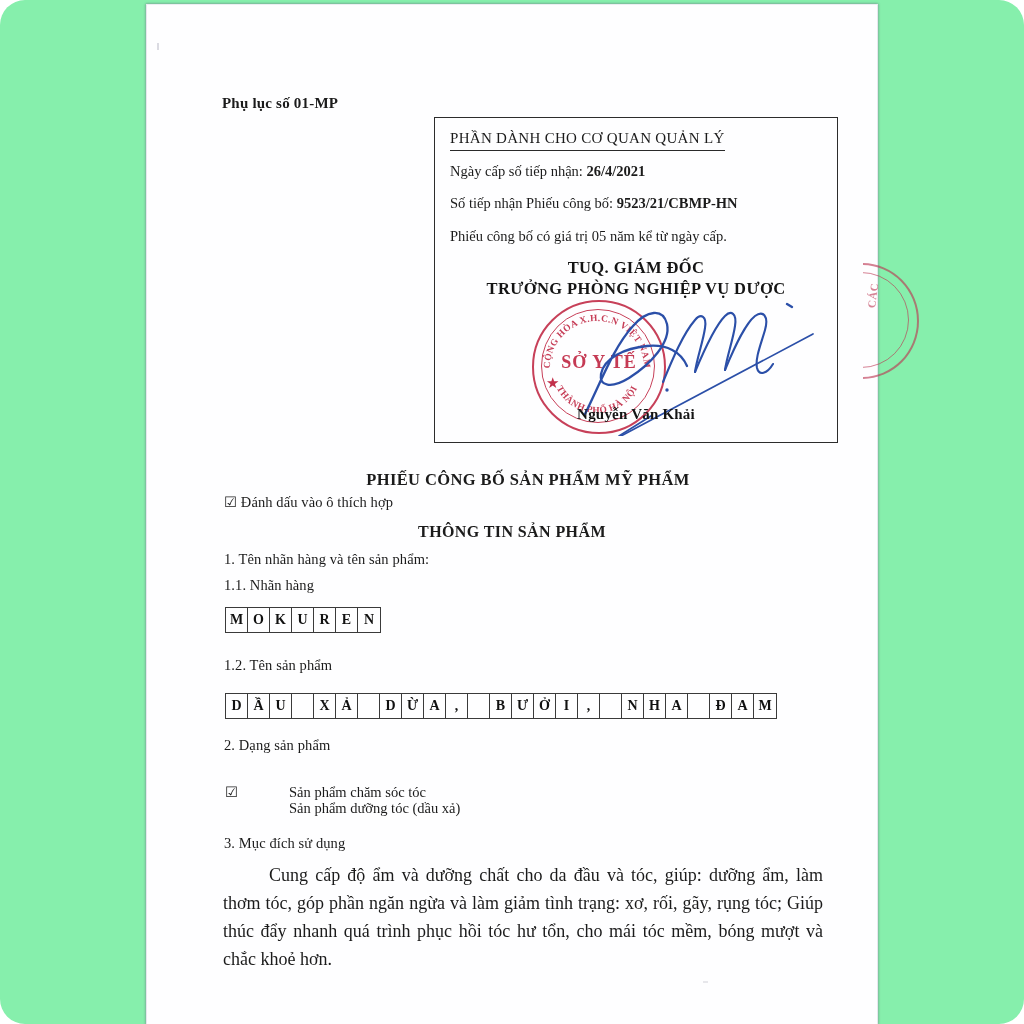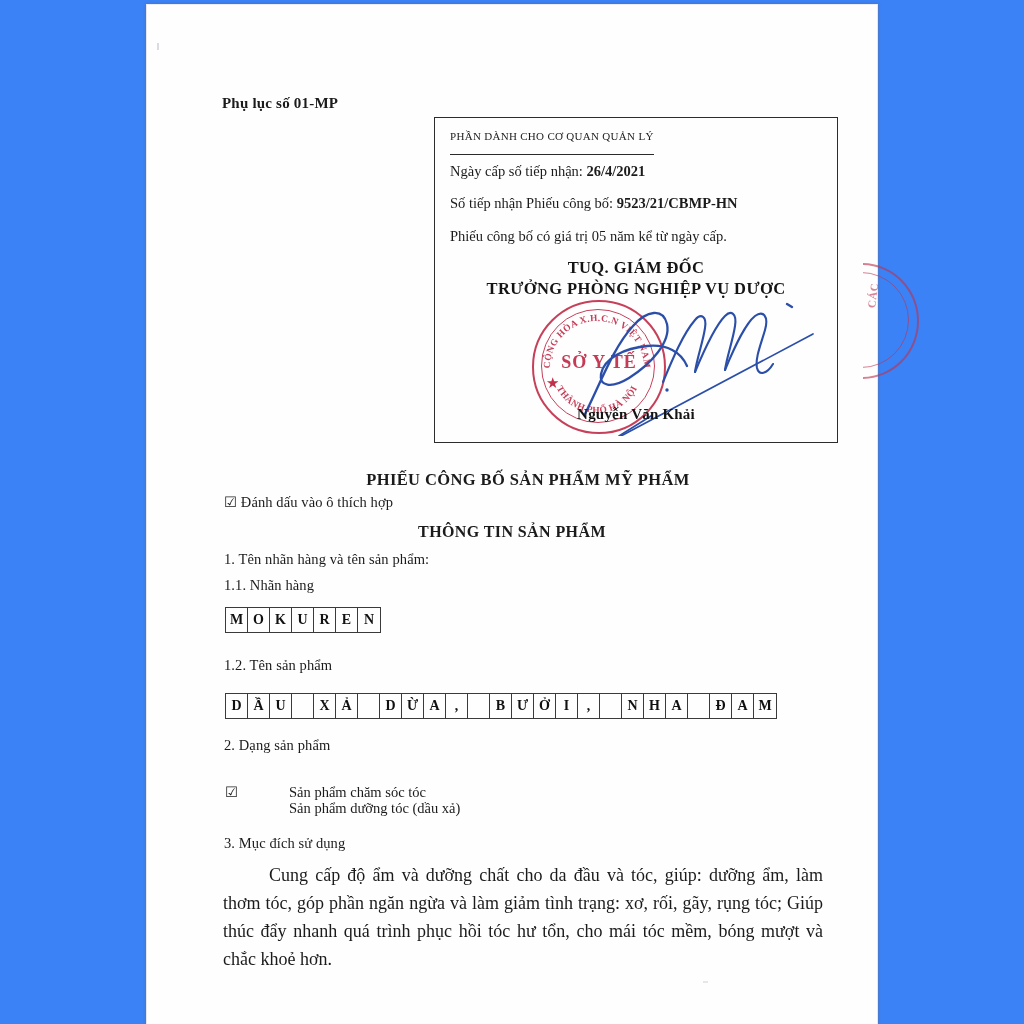--- a/index.html
+++ b/index.html
@@ -8,21 +8,22 @@
     width: 1024px;
     height: 1024px;
     background: #ffffff;
     font-family: "Liberation Serif", "DejaVu Serif", serif;
     overflow: hidden;
   }
   #canvas {
     position: relative;
     width: 1024px;
     height: 1024px;
-    background: #3b82f6;
+    background: #86efac;
+    border-radius: 25px;
   }
   
   #page {
     position: absolute;
     left: 146px;
     top: 4px;
     width: 730px;
     height: 1020px;
     background: #fefeff;
     box-shadow: -1px 0 2px rgba(110,110,130,0.35),
@@ -65,24 +66,24 @@
     width: 404px;
     height: 326px;
     border: 1.4px solid #2c2c2c;
     box-sizing: border-box;
     background: transparent;
   }
   #admin-heading {
     position: absolute;
     left: 15px;
     top: 12px;
-    font-size: 11px;
+    font-size: 15px;
     letter-spacing: .3px;
     border-bottom: 1.1px solid #2a2a2a;
-    padding-bottom: 12px;
+    padding-bottom: 3px;
     color: #1b1b1b;
     white-space: pre;
   }
   .admin-line {
     position: absolute;
     left: 15px;
     font-size: 14.5px;
     color: #1b1b1b;
     white-space: pre;
   }

